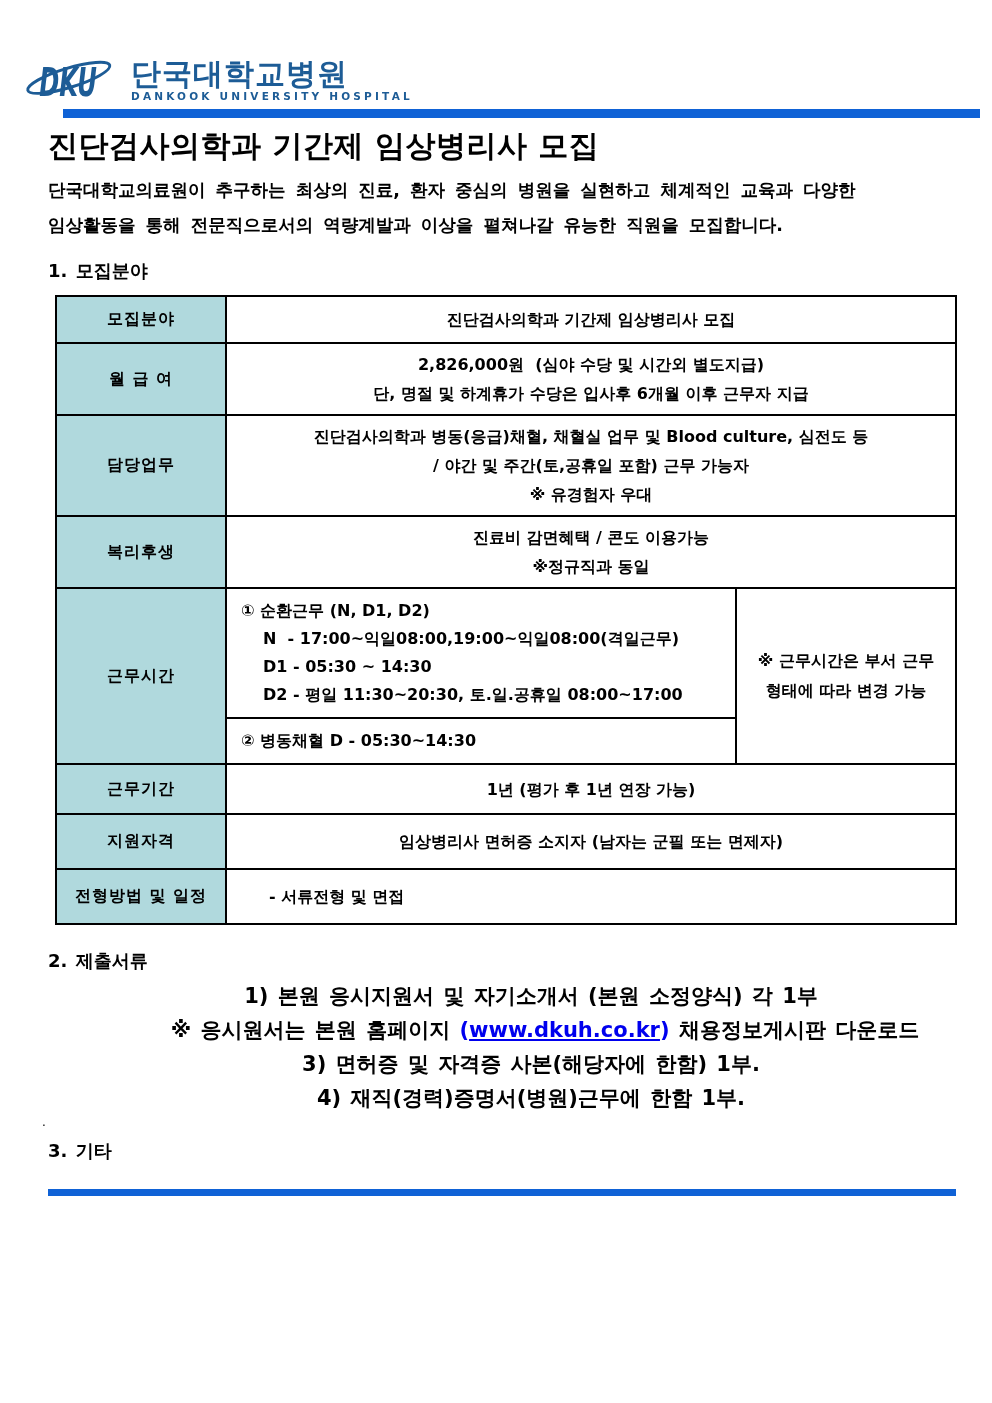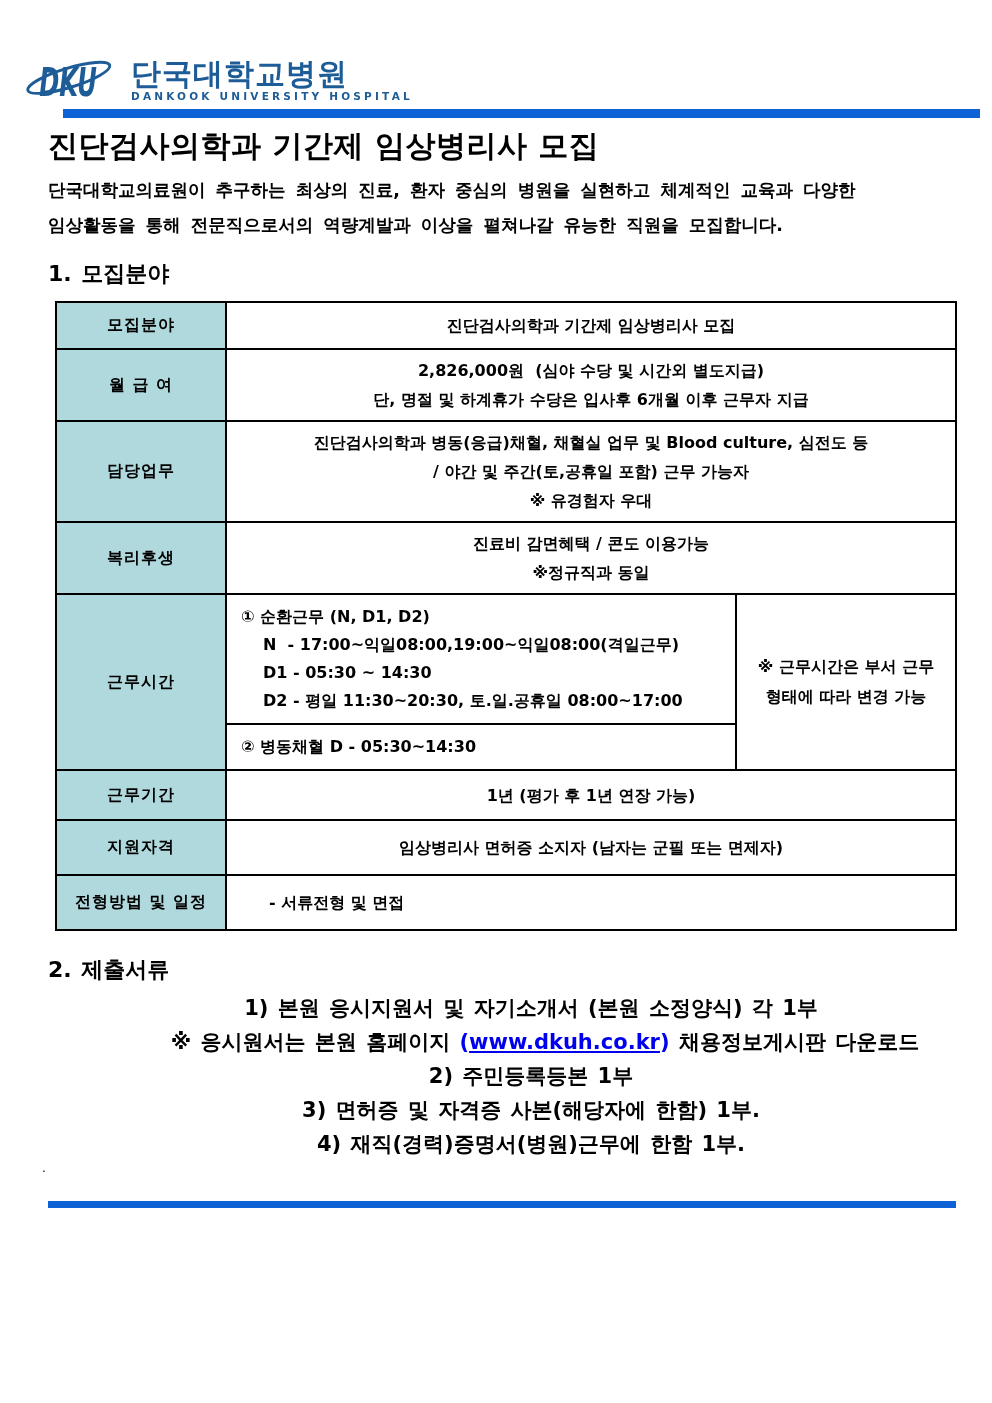--- a/index.html
+++ b/index.html
@@ -15,21 +15,21 @@
   .logo-en { font-size: 10.5px; font-weight: 700; color: #1d5c96; letter-spacing: 3.2px; margin-top: 1px; }
 
   
   .header { padding-top: 54px; padding-left: 23px; }
   .rule-blue { background: #0f62d6; }
   .header-rule { margin-left: 40px; margin-top: 3px; width: 917px; height: 9px; }
 
   
   .doc-title { margin: 8px 0 0 48px; font-size: 30px; font-weight: 800; letter-spacing: 0.5px; }
   .intro { margin: 6px 48px 0 48px; font-size: 17.5px; font-weight: 600; line-height: 35px; word-spacing: 4px; }
-  .sec-heading { margin-left: 48px; font-size: 22px; font-weight: 700; word-spacing: 2px; }
+  .sec-heading { margin-left: 48px; font-size: 18px; font-weight: 700; word-spacing: 2px; }
   .sec1-heading { margin-top: 16px; }
   .sec2-heading { margin-top: 24px; }
   .sec3-heading { margin-top: 10px; }
 
   
   table.recruit { border-collapse: collapse; margin: 12px 0 0 55px; table-layout: fixed; }
   table.recruit th, table.recruit td { border: 2px solid #000; font-size: 16px; }
   table.recruit th { background: #b0d9dd; font-weight: 700; width: 170px; letter-spacing: 1px; }
   col.c-mid { width: 510px; }
   col.c-right { width: 220px; }
@@ -150,22 +150,22 @@
           <div class="cellline">- 서류전형 및 면접</div>
         </td>
       </tr>
     </tbody>
   </table>
 
   <h2 class="sec-heading sec2-heading">2. 제출서류</h2>
   <div class="list">
     <div class="li">1) 본원 응시지원서 및 자기소개서 (본원 소정양식) 각 1부</div>
     <div class="li sub"><span>※ 응시원서는 본원 홈페이지 </span><span class="blue">(</span><a class="link">www.dkuh.co.kr</a><span class="blue">)</span><span> 채용정보게시판 다운로드</span></div>
-    <div class="li">2) 주민등록등본 1부</div>
     <div class="li">3) 면허증 및 자격증 사본(해당자에 한함) 1부.</div>
     <div class="li">4) 재직(경력)증명서(병원)근무에 한함 1부.</div>
   </div>
   <div class="stray">.</div>
 
+  <h2 class="sec-heading sec3-heading">3. 기타</h2>
 
   <div class="rule-blue footer-rule"></div>
 
 </div>
 
 </body></html>

